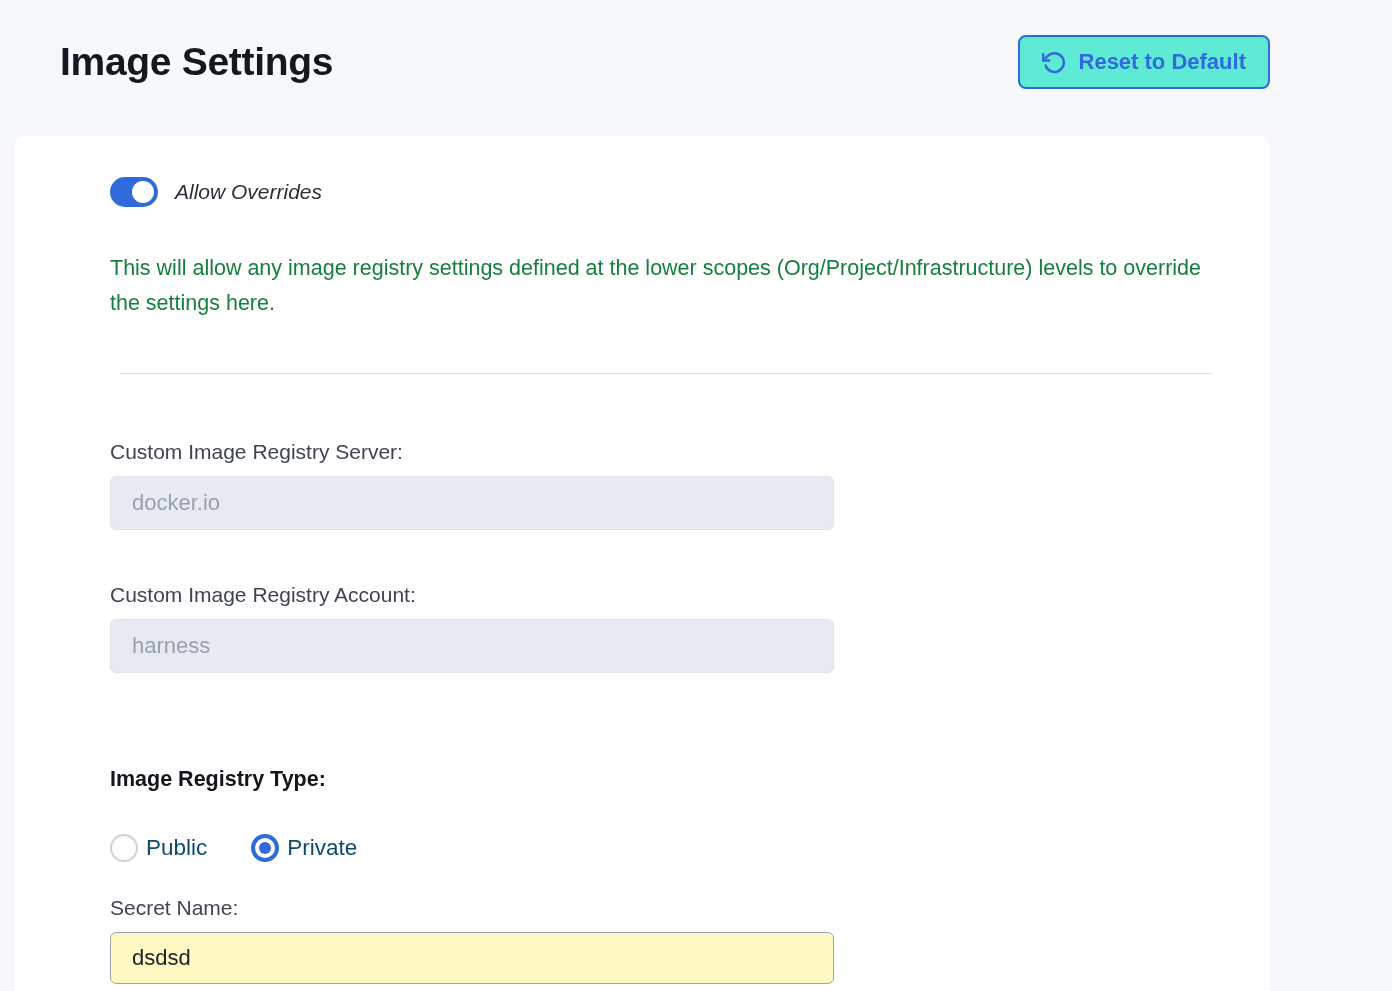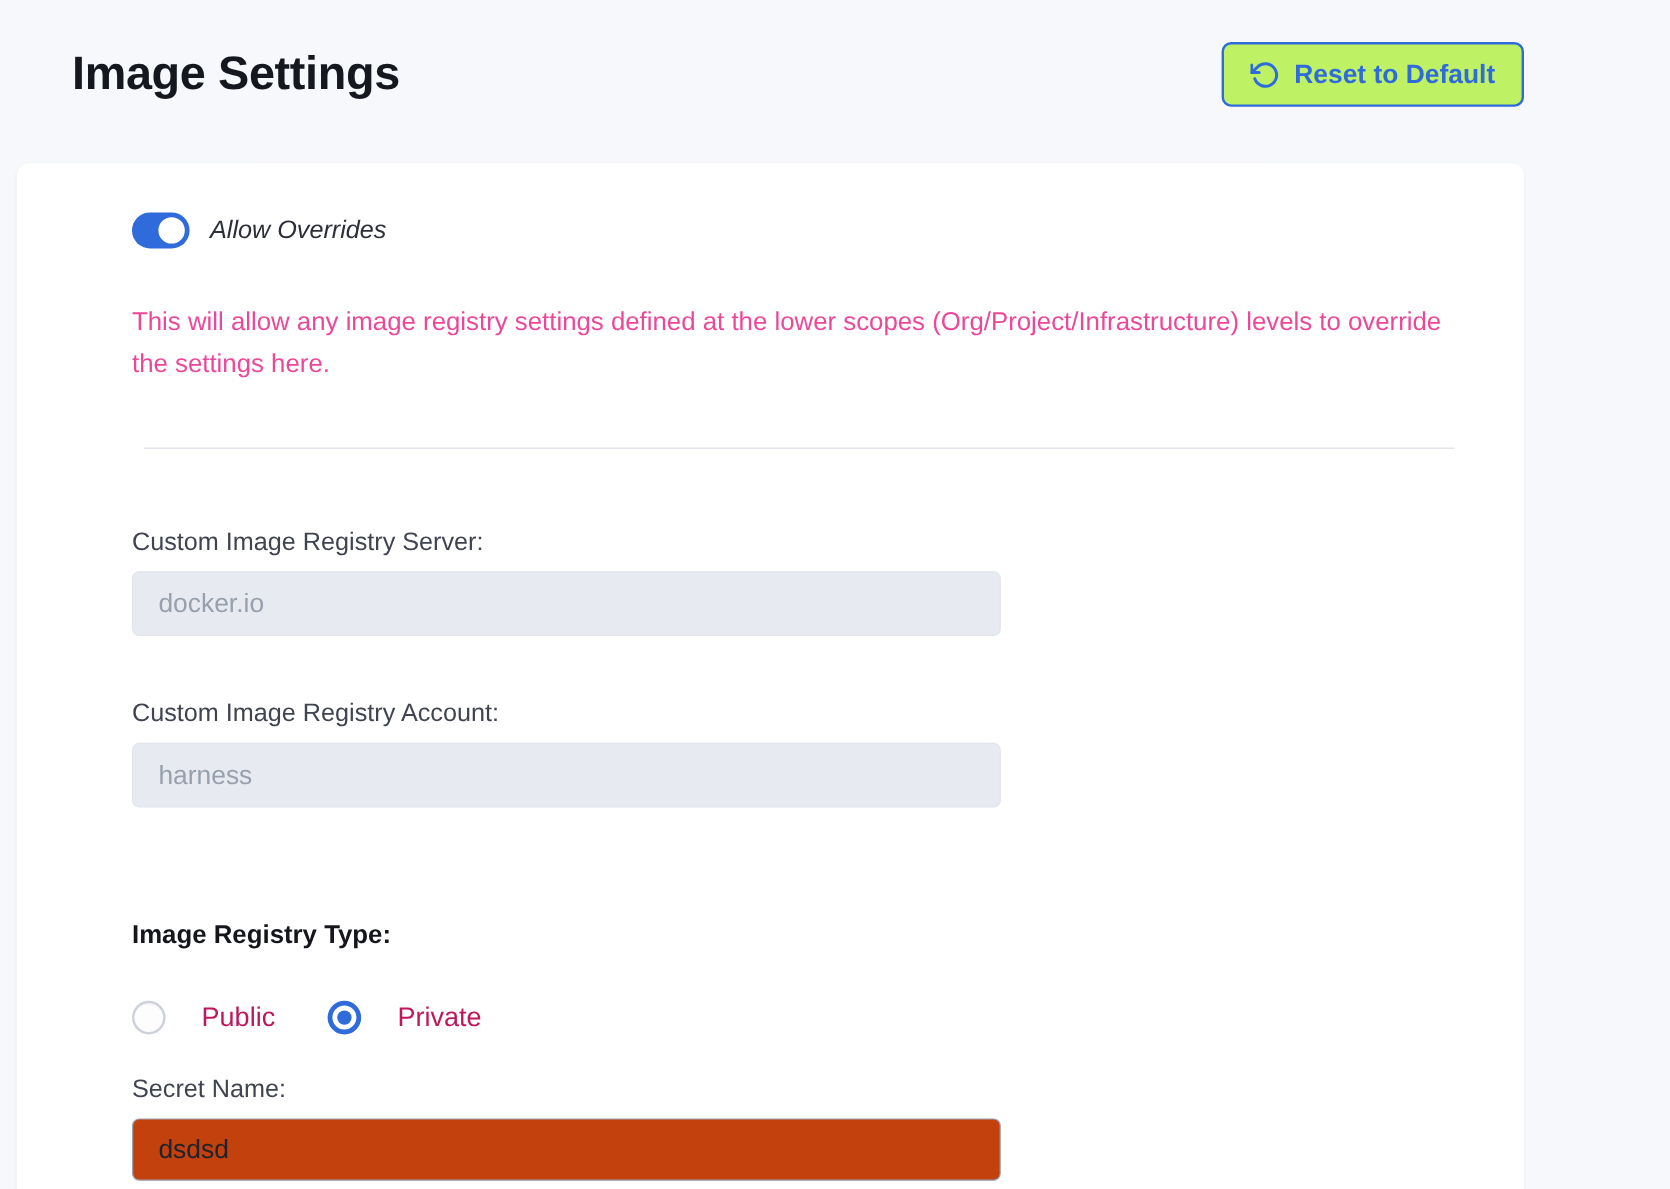--- a/index.html
+++ b/index.html
@@ -24,21 +24,21 @@
   .page-header{
     display:flex;align-items:center;justify-content:space-between;
     padding:28px 122px 0 48px;
   }
   .page-title{
     margin:12px;font-size:39px;font-weight:700;letter-spacing:-0.3px;color:#16181f;
   }
   .reset-btn{
     display:inline-flex;align-items:center;gap:12px;
     height:54px;padding:0 22px;
-    background:#bef264;border:2px solid var(--accent);border-radius:8px;
+    background:#5eead4;border:2px solid var(--accent);border-radius:8px;
     color:var(--accent);font-size:22px;font-weight:700;
     font-family:inherit;cursor:pointer;
   }
   .reset-btn svg{flex:0 0 auto;}
   .card{
     margin:40px 122px 0 14px;
     background:var(--card-bg);
     border-radius:10px;
     box-shadow:0 1px 3px rgba(20,30,60,0.05);
     min-height:1000px;
@@ -49,59 +49,59 @@
     position:relative;width:48px;height:30px;border-radius:16px;
     background:var(--accent);display:inline-block;cursor:pointer;flex:0 0 auto;
   }
   .toggle .knob{
     position:absolute;top:4px;right:4px;width:22px;height:22px;
     border-radius:50%;background:#ffffff;
   }
   .toggle-label{font-size:21px;color:#2c2f37;font-style:italic;}
   .description{
     margin:44px 0 0;max-width:1112px;
-    font-size:21.5px;line-height:35px;color:#ec4899;
+    font-size:21.5px;line-height:35px;color:#15803d;
   }
   .divider{
     border:0;border-top:1px solid var(--divider);
     margin:52px 0 0 10px;
   }
   .field label{
     display:block;font-size:21px;color:var(--text-secondary);margin:0 0 12px;
   }
   .field-server{margin-top:66px;}
   .field-account{margin-top:53px;}
   .field-type{margin-top:94px;}
   .field-type .type-label{
     font-weight:700;color:#14161c;font-size:21.5px;margin:0;
   }
   .radio-row{margin-top:42px;display:flex;align-items:center;gap:44px;}
   .radio-option{
-    display:flex;align-items:center;gap:30px;
-    font-size:22.5px;color:#be185d;cursor:pointer;
+    display:flex;align-items:center;gap:8px;
+    font-size:22.5px;color:#0c4a6e;cursor:pointer;
   }
   .radio{width:28px;height:28px;border-radius:50%;flex:0 0 auto;position:relative;}
   .radio.unselected{border:2px solid #ccd1da;background:#fdfdfe;box-shadow:inset 0 1px 2px rgba(0,0,0,0.04);}
   .radio.selected{border:4px solid var(--accent);background:#ffffff;}
   .radio.selected::after{
     content:"";position:absolute;inset:4px;border-radius:50%;background:var(--accent);
   }
   .field-secret{margin-top:34px;}
   .text-input{
     width:724px;height:54px;border-radius:6px;padding:0 21px;
     font-size:22px;font-family:inherit;outline:none;
   }
   .text-input:disabled{
     background:var(--input-disabled-bg);
     border:1px solid #e0e5ec;
     color:var(--placeholder);
   }
   .text-input::placeholder{color:var(--placeholder);}
   .text-input.secret{
-    height:52px;background:#c2410c;border:1px solid var(--input-border);color:#20232b;
+    height:52px;background:#fef9c3;border:1px solid var(--input-border);color:#20232b;
   }
 </style>
 </head>
 <body>
 
 <header class="page-header">
   <h1 class="page-title">Image Settings</h1>
   <button class="reset-btn">
     <span style="display:inline-flex;">
       <svg width="25" height="25" viewBox="0 0 24 24" fill="none" stroke="currentColor" stroke-width="2.4" stroke-linecap="round" stroke-linejoin="round">

